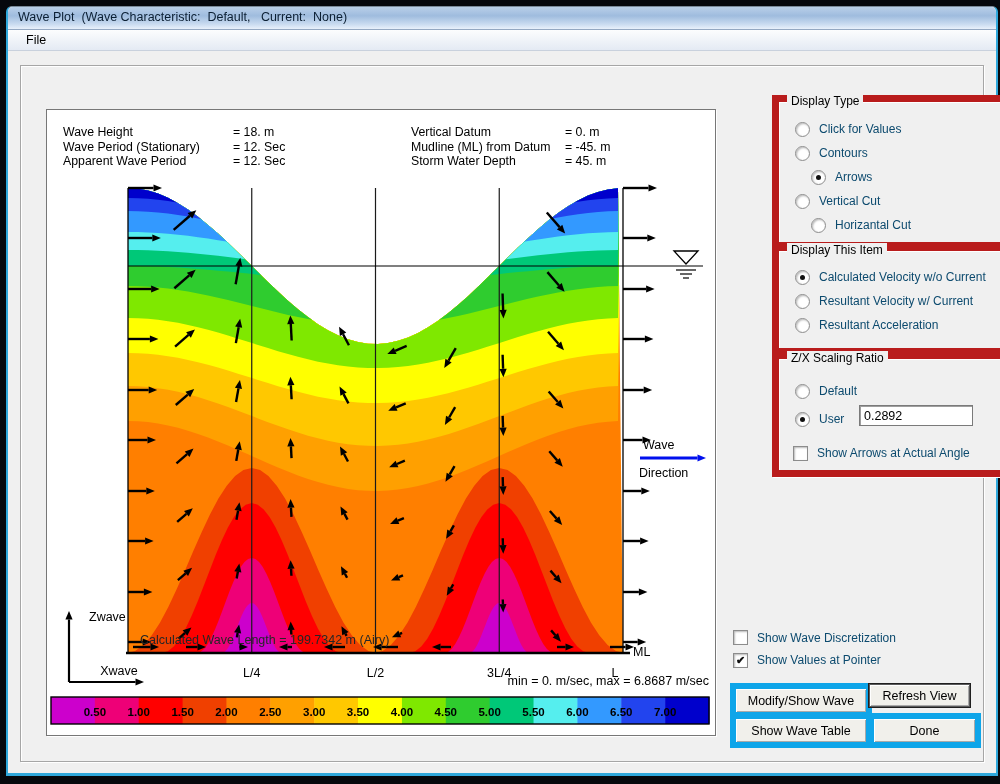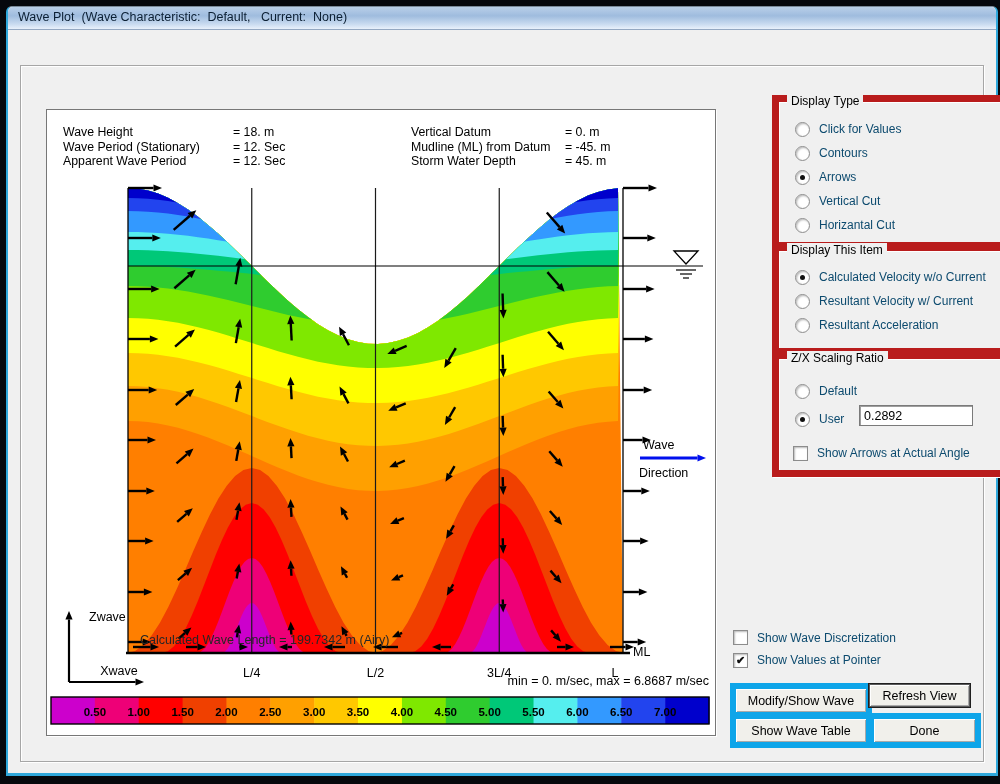--- a/index.html
+++ b/index.html
@@ -45,20 +45,23 @@
   .btn.default-btn{border:1px solid #1F1F1F;box-shadow:inset 0 0 0 1px #5A5A5A,inset 2px 2px 0 #FFFFFF,inset -2px -2px 0 #A9A9A9;}
 </style>
 </head>
 <body>
 
 <div id="stage">
  <div id="win">
   <div id="titlebar">
     <div id="titletext">Wave Plot  (Wave Characteristic:  Default,   Current:  None)</div>
   </div>
+  <div id="menubar">
+    <div class="menu-item">File</div>
+  </div>
   <div id="client">
     <div id="frame-groove"></div>
 
     <div id="plot-panel">
       <svg id="plot-svg" width="668" height="625" viewBox="44 102 668 625" xmlns="http://www.w3.org/2000/svg">
             <defs>
               <clipPath id="waterClip">
                 <path d="M125,180 L135,180.62752459919795 L145,182.50000129108423 L155,185.58730122474634 L165,189.83974858855677 L175,195.18891991257743 L185,201.54874502780453 L195,208.81689196740723 L205,216.87641352638082 L215,225.59762898585285 L225,234.84021072439455 L235,244.45544214197943 L245,254.2886105657481 L255,264.1814966348295 L265,273.97492010908485 L275,283.5113011387589 L285,292.6371957832504 L295,301.2057649815566 L305,309.0791372477322 L315,316.13062707470885 L325,322.24677335152694 L335,327.32916499508406 L345,331.29602442130084 L355,334.08352337706174 L365,335.6468099607006 L375,335.96073030588843 L385,335.0202333167588 L395,332.84045194193084 L405,329.4564596797014 L415,324.9227062323282 L425,319.31214138993744 L435,312.71504124109305 L445,305.237555596738 L455,297.00000000000006 L465,288.13491980406405 L475,278.7849574678228 L485,269.1005573853162 L495,259.23754517911505 L505,249.35462040772114 L515,239.61080303026472 L525,230.16287471583402 L535,221.1628561677308 L545,212.75556105344657 L555,205.07626589854374 L565,198.24853343671973 L575,192.38222443916789 L585,187.57173001364353 L595,183.89445281620624 L605,181.40956161350888 L615,180.157039235193 L620,645 L125,645 Z"></path>
               </clipPath>
             </defs>
@@ -497,29 +500,29 @@
     <div class="groupbox" style="top:44px;height:140px;">
       <span class="legend">Display Type</span>
       <div class="opt-row" style="top:19px;">
         <span class="rb"></span>
         <span class="opt-label">Click for Values</span>
           </div>
       <div class="opt-row" style="top:43px;">
         <span class="rb"></span>
         <span class="opt-label">Contours</span>
           </div>
-      <div class="opt-row" style="top:67px;">
+      <div class="opt-row" style="top:67px;margin-left:16px;">
         <span class="rb sel"></span>
         <span class="opt-label">Arrows</span>
           </div>
       <div class="opt-row" style="top:91px;">
         <span class="rb"></span>
         <span class="opt-label">Vertical Cut</span>
           </div>
-      <div class="opt-row" style="top:115px;">
+      <div class="opt-row" style="top:115px;margin-left:16px;">
         <span class="rb"></span>
         <span class="opt-label">Horizantal Cut</span>
           </div>
     </div>
 
     <div class="groupbox" style="top:193px;height:97px;">
       <span class="legend">Display This Item</span>
       <div class="opt-row" style="top:18px;">
         <span class="rb sel"></span>
         <span class="opt-label">Calculated Velocity w/o Current</span>

